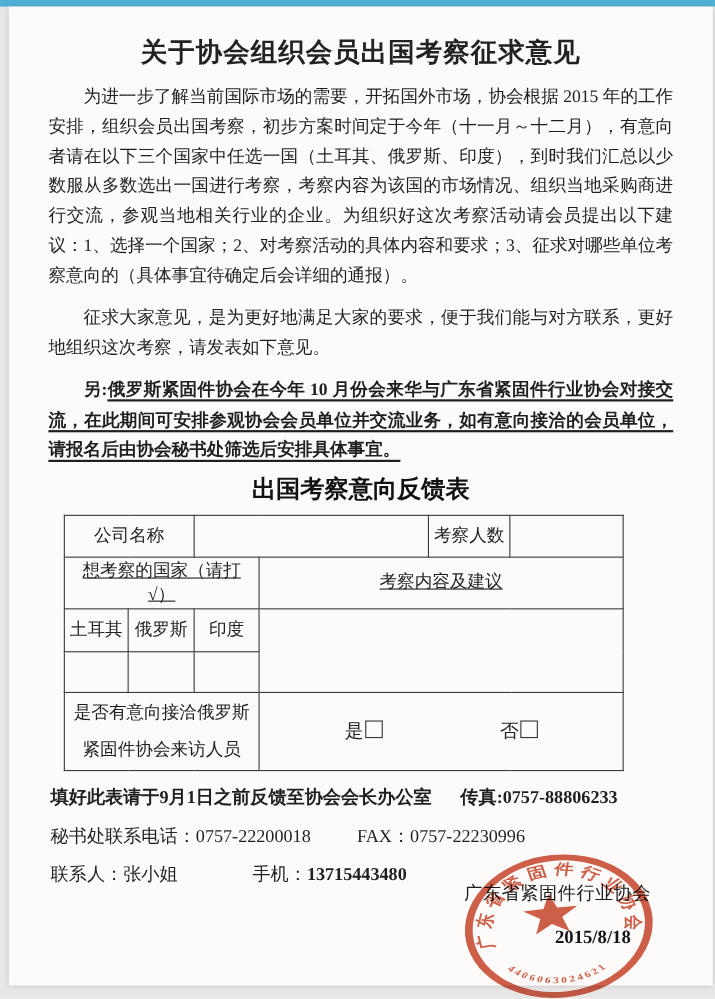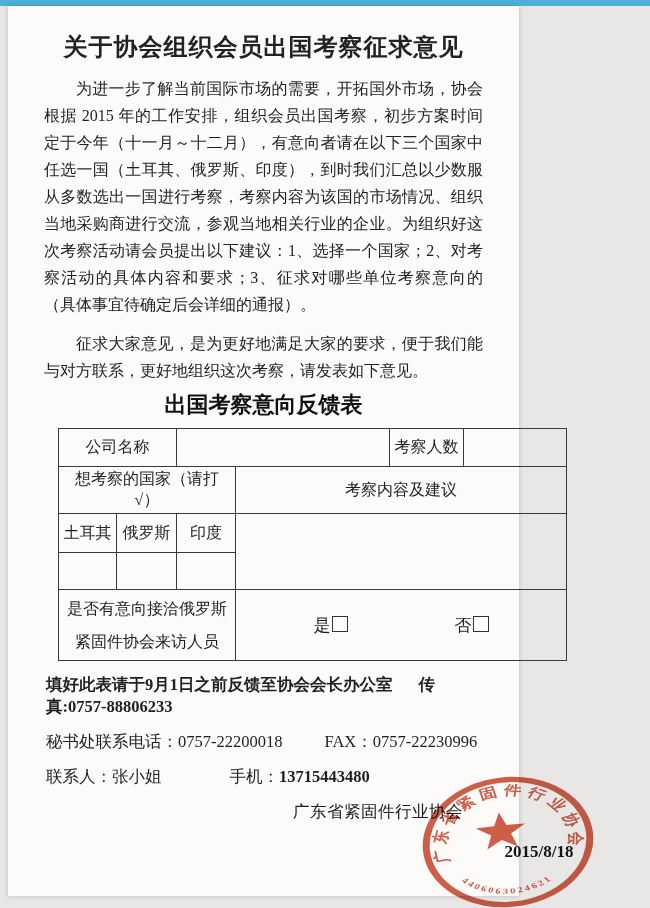--- a/index.html
+++ b/index.html
@@ -4,21 +4,21 @@
 <style>
   html,body{margin:0;padding:0;}
   body{
     width:650px;height:908px;position:relative;overflow:hidden;
     background:#e8e7e5;
     font-family:"Liberation Serif","DejaVu Serif",serif;
     color:#1f1f1f;
   }
   .topbar{position:absolute;left:0;top:0;width:650px;height:6px;background:#4db1d6;}
   .paper{
-    position:absolute;left:8px;top:6px;width:511px;height:890px;
+    position:absolute;left:8px;top:6px;width:640px;height:890px;
     background:#fcfbf9;box-shadow:0 0 5px rgba(0,0,0,.18);
   }
   .content{position:relative;padding:0 36px 0 36px;}
   h1.doc-title{
     margin:25px 0 0 0;text-align:center;font-size:24px;font-weight:bold;
     letter-spacing:1px;color:#222;
   }
   .salutation{margin:14px 0 0 0;font-size:16px;}
   p.para{
     margin:12px 0 0 0;font-size:16px;line-height:27px;
@@ -35,21 +35,21 @@
   h2.form-title{
     margin:6px 0 0 0;text-align:center;font-size:22px;font-weight:bold;color:#111;
   }
   table.form{
     border-collapse:collapse;margin:8px 0 0 14px;table-layout:fixed;width:508px;padding-left:10px;
   }
   table.form td{
     border:1.6px solid #3a3a3a;font-size:16px;text-align:center;
     padding:2px 4px;vertical-align:middle;background:transparent;
   }
-  tr.r1{height:38px;} tr.r2{height:39px;} tr.r3{height:39px;margin-top:12px;}
+  tr.r1{height:38px;} tr.r2{height:39px;text-decoration:underline;} tr.r3{height:39px;margin-top:12px;}
   tr.r4{height:37px;} tr.r5{height:64px;}
   td.left-align{text-align:left;padding-left:8px;}
   td.intention{
     text-align:left;padding:4px 8px;line-height:33px;font-size:16px;margin-top:20px;
   }
   td.yn-cell{text-align:left;padding-left:42px;}
   .cb-option{display:inline-block;font-size:17px;}
   .cb-option.no{margin-left:103px;}
   .cb-box{
     display:inline-block;width:14px;height:14px;border:1.6px solid #333;
@@ -81,20 +81,21 @@
 <div class="paper">
   <div class="content">
 
     <h1 class="doc-title">关于协会组织会员出国考察征求意见</h1>
 
 
     <p class="para">为进一步了解当前国际市场的需要，开拓国外市场，协会根据 2015 年的工作安排，组织会员出国考察，初步方案时间定于今年（十一月～十二月），有意向者请在以下三个国家中任选一国（土耳其、俄罗斯、印度），到时我们汇总以少数服从多数选出一国进行考察，考察内容为该国的市场情况、组织当地采购商进行交流，参观当地相关行业的企业。为组织好这次考察活动请会员提出以下建议：1、选择一个国家；2、对考察活动的具体内容和要求；3、征求对哪些单位考察意向的（具体事宜待确定后会详细的通报）。</p>
 
     <p class="para">征求大家意见，是为更好地满足大家的要求，便于我们能与对方联系，更好地组织这次考察，请发表如下意见。</p>
 
+    <p class="note"><span class="note-prefix">另:</span><span class="note-text">俄罗斯紧固件协会在今年 10 月份会来华与广东省紧固件行业协会对接交流，在此期间可安排参观协会会员单位并交流业务，如有意向接洽的会员单位，请报名后由协会秘书处筛选后安排具体事宜。</span></p>
 
     <h2 class="form-title">出国考察意向反馈表</h2>
 
     <table class="form">
       <colgroup>
         <col style="width:58px">
           <col style="width:60px">
           <col style="width:59px">
         <col style="width:154px">
           <col style="width:74px">

